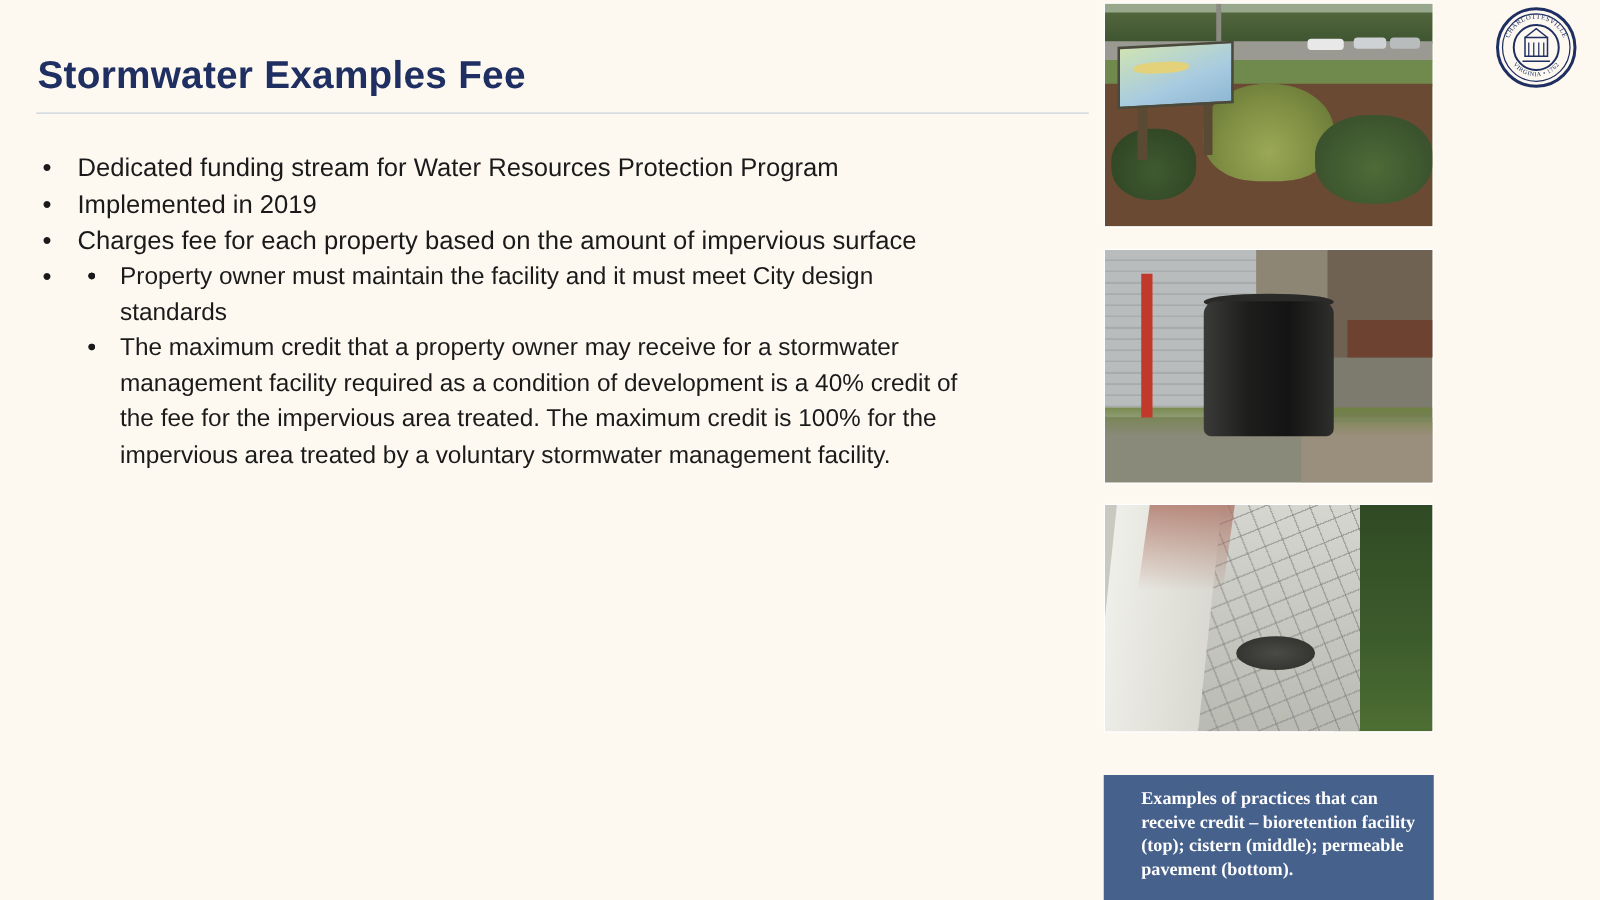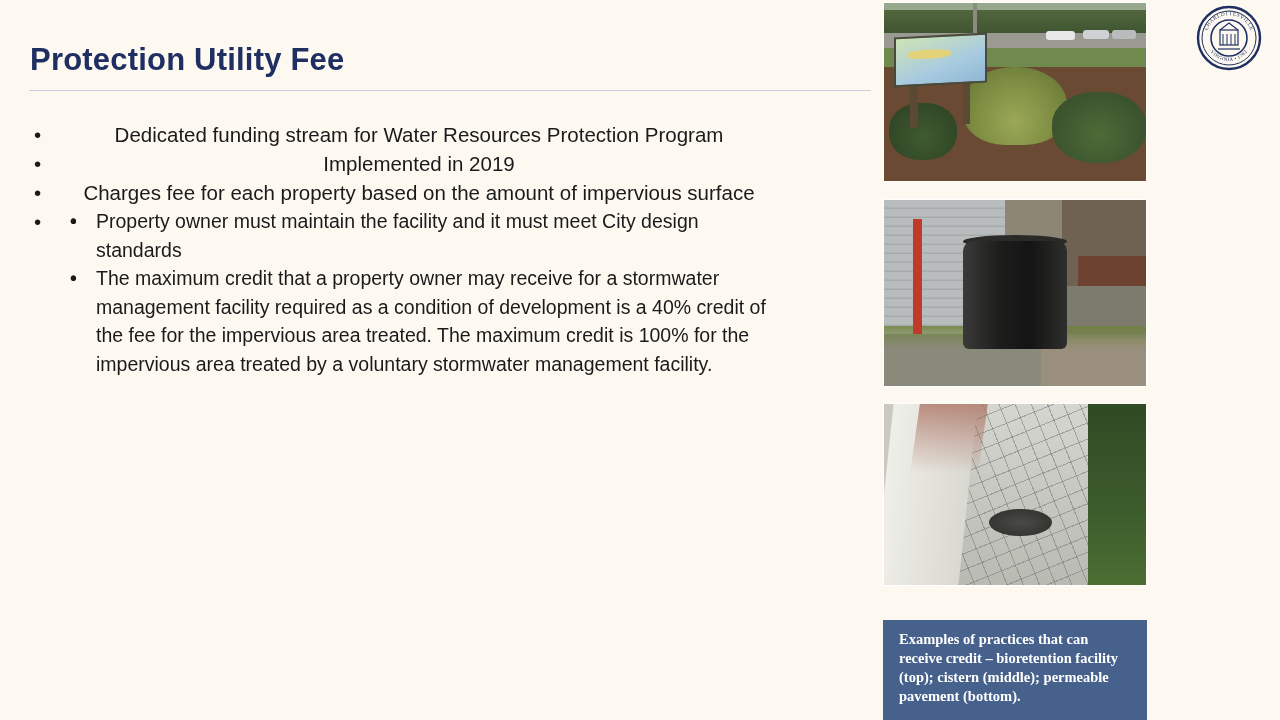--- a/index.html
+++ b/index.html
@@ -55,21 +55,20 @@
   ul.lvl1 > li {
     position: relative;
     padding-left: 36px;
     font-size: 20.5px;
     line-height: 29px;
     color: #1a1a1a;
     margin-bottom: 0px;
   }
   ul.lvl1 > li > .btext {
     display: block;
-    text-align: center;
   }
   ul.lvl1 > li > .dot {
     position: absolute;
     left: 8px;
     top: 0;
     font-size: 20.5px;
     line-height: 29px;
     color: #1a1a1a;
   }
   ul.lvl2 {
@@ -111,21 +110,21 @@
     left: 883px;
     top: 620px;
     width: 264px;
     height: 100px;
     background: #46618c;
     color: #ffffff;
     font-family: "Liberation Serif", serif;
     font-weight: bold;
     font-size: 14.5px;
     line-height: 19px;
-    padding: 10px 12px 0 16px;
+    padding: 10px 12px 0 30px;
     box-sizing: border-box;
   }
 
   
   .p1 { position: absolute; inset: 0; background: #6a7d4a; }
   .p1 .sky   { position: absolute; left:0; top:0; width:100%; height:16%; background:#98a88c; }
   .p1 .trees { position: absolute; left:0; top:4%; width:100%; height:14%;
                background: linear-gradient(180deg,#51663c 0%, #3e5430 100%); }
   .p1 .road  { position: absolute; left:0; top:17%; width:100%; height:9%; background:#9a9a93; }
   .p1 .car1  { position: absolute; left:62%; top:16%; width:11%; height:5%; background:#e8e8e8; border-radius:3px; }
@@ -188,21 +187,21 @@
     top: 5px;
     width: 66px;
     height: 66px;
   }
 </style>
 </head>
 <body>
 
 <div class="slide">
 
-  <div class="title">Protection Utility Fee</div>
+  <div class="title">Stormwater Examples Fee</div>
   <div class="title-rule"></div>
 
   <div class="body">
     <ul class="lvl1">
 
       <li>
         <span class="dot">•</span>
         <span class="btext">Dedicated funding stream for Water Resources Protection Program</span>
       </li>
 

